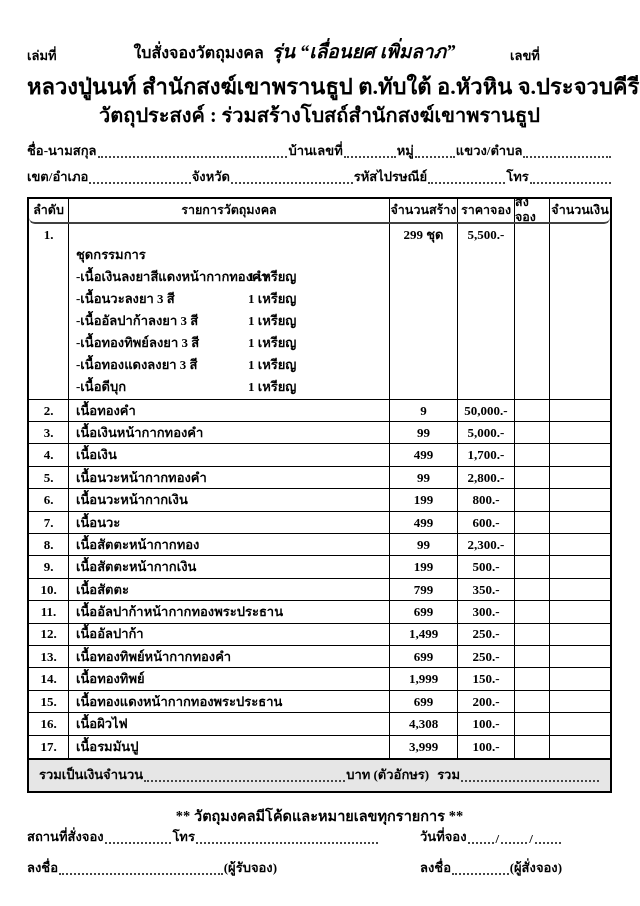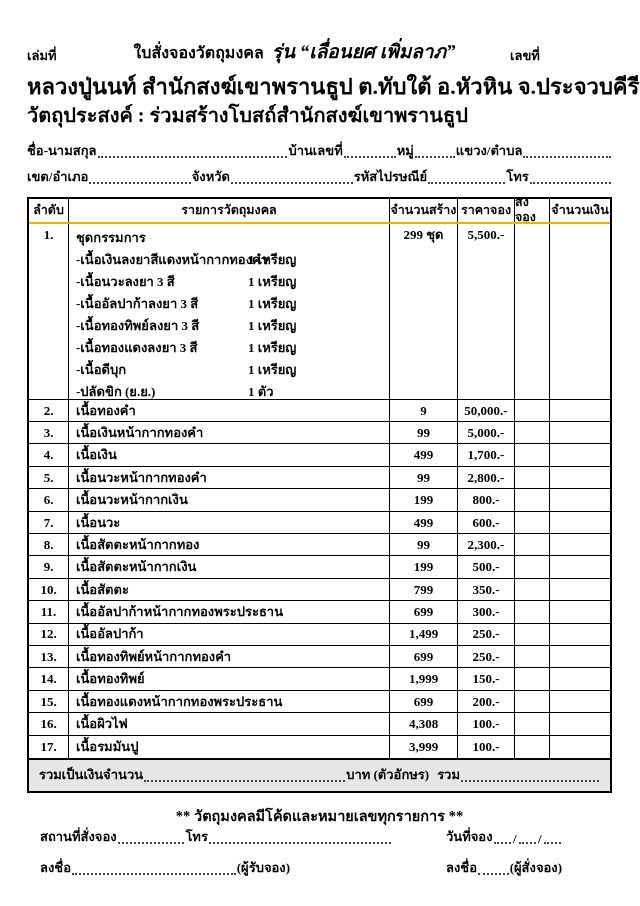--- a/index.html
+++ b/index.html
@@ -12,51 +12,51 @@
   }
   .page { width:640px; height:906px; padding:36px 28px 16px 27px; }
 
   
   .hdr-row { display:grid; grid-template-columns:70px 1fr 120px; align-items:flex-end; margin-bottom:6px; }
   .small-label { font-size:13px; font-weight:bold; }
   .hdr-title { text-align:center; font-size:16px; white-space:nowrap; }
   .hdr-title .edition { font-size:19px; font-style:italic; padding-left:4px; }
   .hdr-no { font-size:13px; padding-left:18px; }
   .temple-line { text-align:center; font-size:22px; line-height:1.35; white-space:nowrap; }
-  .purpose-line { text-align:left; font-size:20px; line-height:1.3; margin-bottom:14px; }
+  .purpose-line { text-align:center; font-size:20px; line-height:1.3; margin-bottom:14px; }
 
   
   .fline { display:flex; align-items:flex-end; height:19px; margin-bottom:7px; font-size:13px; }
   .fline .lbl { white-space:nowrap; }
   .dots { border-bottom:2px dotted #444; height:2px; align-self:flex-end; margin:0 1px 3px 1px; }
   .grow { flex:1 1 auto; }
 
   
   .otable { border:2px solid #000; margin-top:6px; }
   .grid-cols { display:grid; grid-template-columns:40px 1fr 68px 57px 35px 60px; }
   .cell { border-right:1px solid #000; display:flex; align-items:center; justify-content:center; font-size:13px; line-height:1.2; overflow:hidden; }
   .cell:last-child { border-right:none; }
   .cell.item-c { justify-content:flex-start; padding-left:7px; }
-  .thead { border-bottom:2px solid #eab308; height:25px; }
+  .thead { border-bottom:2px solid #404040; height:25px;border-radius:6px; }
   .thead .cell { font-size:12.5px; justify-content:center; padding-left:0; }
   .trow { border-bottom:1px solid #000; height:22.4px; }
   .trow:last-child { border-bottom:none; }
   .row-set { border-bottom:1px solid #000; height:176px; }
   .row-set .cell { align-items:flex-start; padding-top:3px; }
   .set-items { display:block; width:100%; }
-  .set-title { height:22px; line-height:22px; }
+  .set-title { height:22px; line-height:22px;margin-top:17px; }
   .sub-line { position:relative; height:22px; line-height:22px; white-space:nowrap; }
   .sub-qty { position:absolute; left:172px; top:0; }
   .total-row { border-top:2px solid #000; background:#e6e6e6; height:33px; display:flex; align-items:flex-end; padding:0 10px 6px 10px; font-size:13px;font-family:Liberation Serif, serif; }
   .total-row .lbl { white-space:nowrap; }
   .dots-fixed { width:138px; flex:none; }
 
   
   .note-line { text-align:center; font-size:14.5px; margin-top:11px; }
-  .footer-grid { display:grid; grid-template-columns:352px 1fr; column-gap:54px; padding-right:50px;margin-left:13px; }
+  .footer-grid { display:grid; grid-template-columns:352px 1fr; column-gap:41px; padding-right:50px; }
   .footer-grid .fline { height:20px; margin-bottom:11px; font-size:13px; }
   .slash { padding:0 1px; }
 </style>
 </head>
 <body>
 
 <div class="page">
 
   <div class="hdr-row">
     <span class="small-label">เล่มที่</span>

